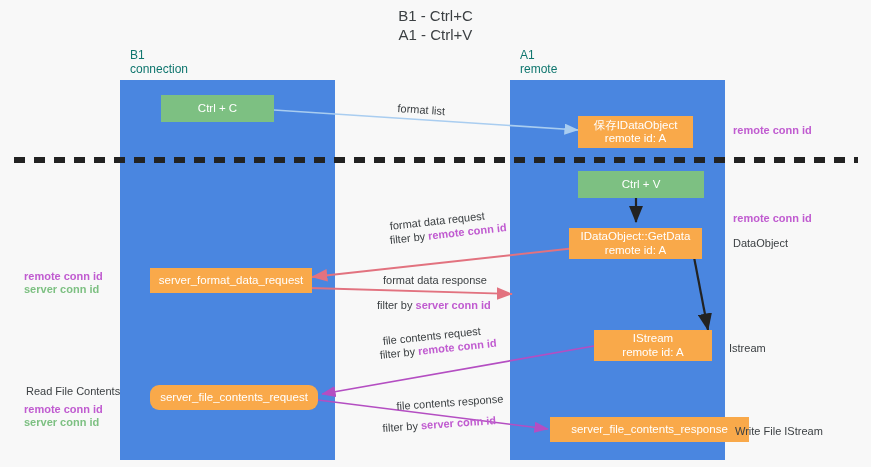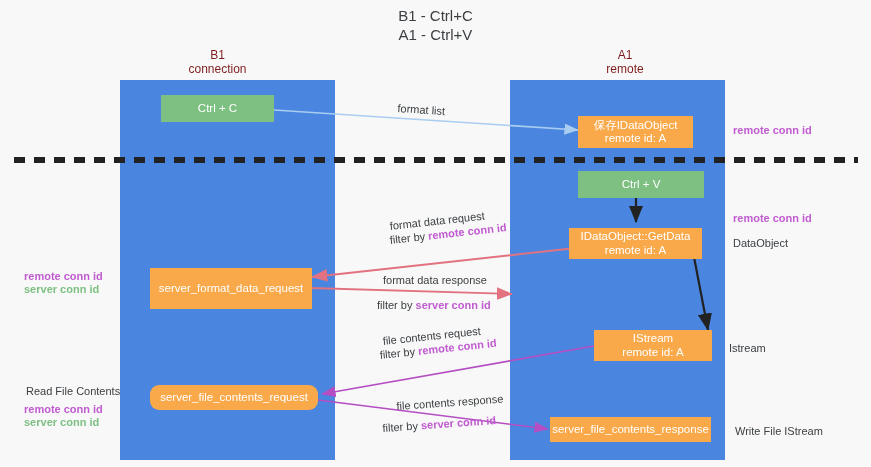--- a/index.html
+++ b/index.html
@@ -40,24 +40,24 @@
     width: 871px;
     text-align: center;
     font-size: 15px;
     line-height: 19px;
     color: #3c4043;
     white-space: pre-line;
   }
 
   
   .col-head {
-    text-align: center;
+    text-align: left;
     font-size: 12px;
     line-height: 14px;
-    color: #7f1d1d;
+    color: #0f766e;
     white-space: pre-line;
   }
 
   
   .lane {
     background: #4a86e0;
   }
 
   
   .node {
@@ -157,35 +157,35 @@
 
   <div class="abs node green" style="left:578px; top:171px; width:126px; height:27px;">
     <span>Ctrl + V</span>
   </div>
 
   <div class="abs node orange" style="left:569px; top:228px; width:133px; height:31px;">
     <span>IDataObject::GetData</span>
     <span class="sub">remote id: A</span>
   </div>
 
-  <div class="abs node orange" style="left:150px; top:268px; width:162px; height:41px;">
+  <div class="abs node orange" style="left:150px; top:268px; width:162px; height:25px;">
     <span>server_format_data_request</span>
   </div>
 
 
   <div class="abs node orange" style="left:594px; top:330px; width:118px; height:31px;">
     <span>IStream</span>
     <span class="sub">remote id: A</span>
   </div>
 
   <div class="abs node orange" style="left:150px; top:385px; width:168px; height:25px;border-radius:9px;">
     <span>server_file_contents_request</span>
   </div>
 
-  <div class="abs node orange" style="left:550px; top:417px; width:161px; height:25px;">
+  <div class="abs node orange" style="left:550px; top:417px; width:199px; height:25px;">
     <span>server_file_contents_response</span>
   </div>
 
   <div class="abs elabel" style="left:398px; top:101px; transform:rotate(3.8deg); transform-origin:left top;">
     <span>format list</span>
   </div>
 
   <div class="abs elabel" style="left:389px; top:219px; transform:rotate(-6.3deg); transform-origin:left top;">
     <span>format data request</span>
   </div>

